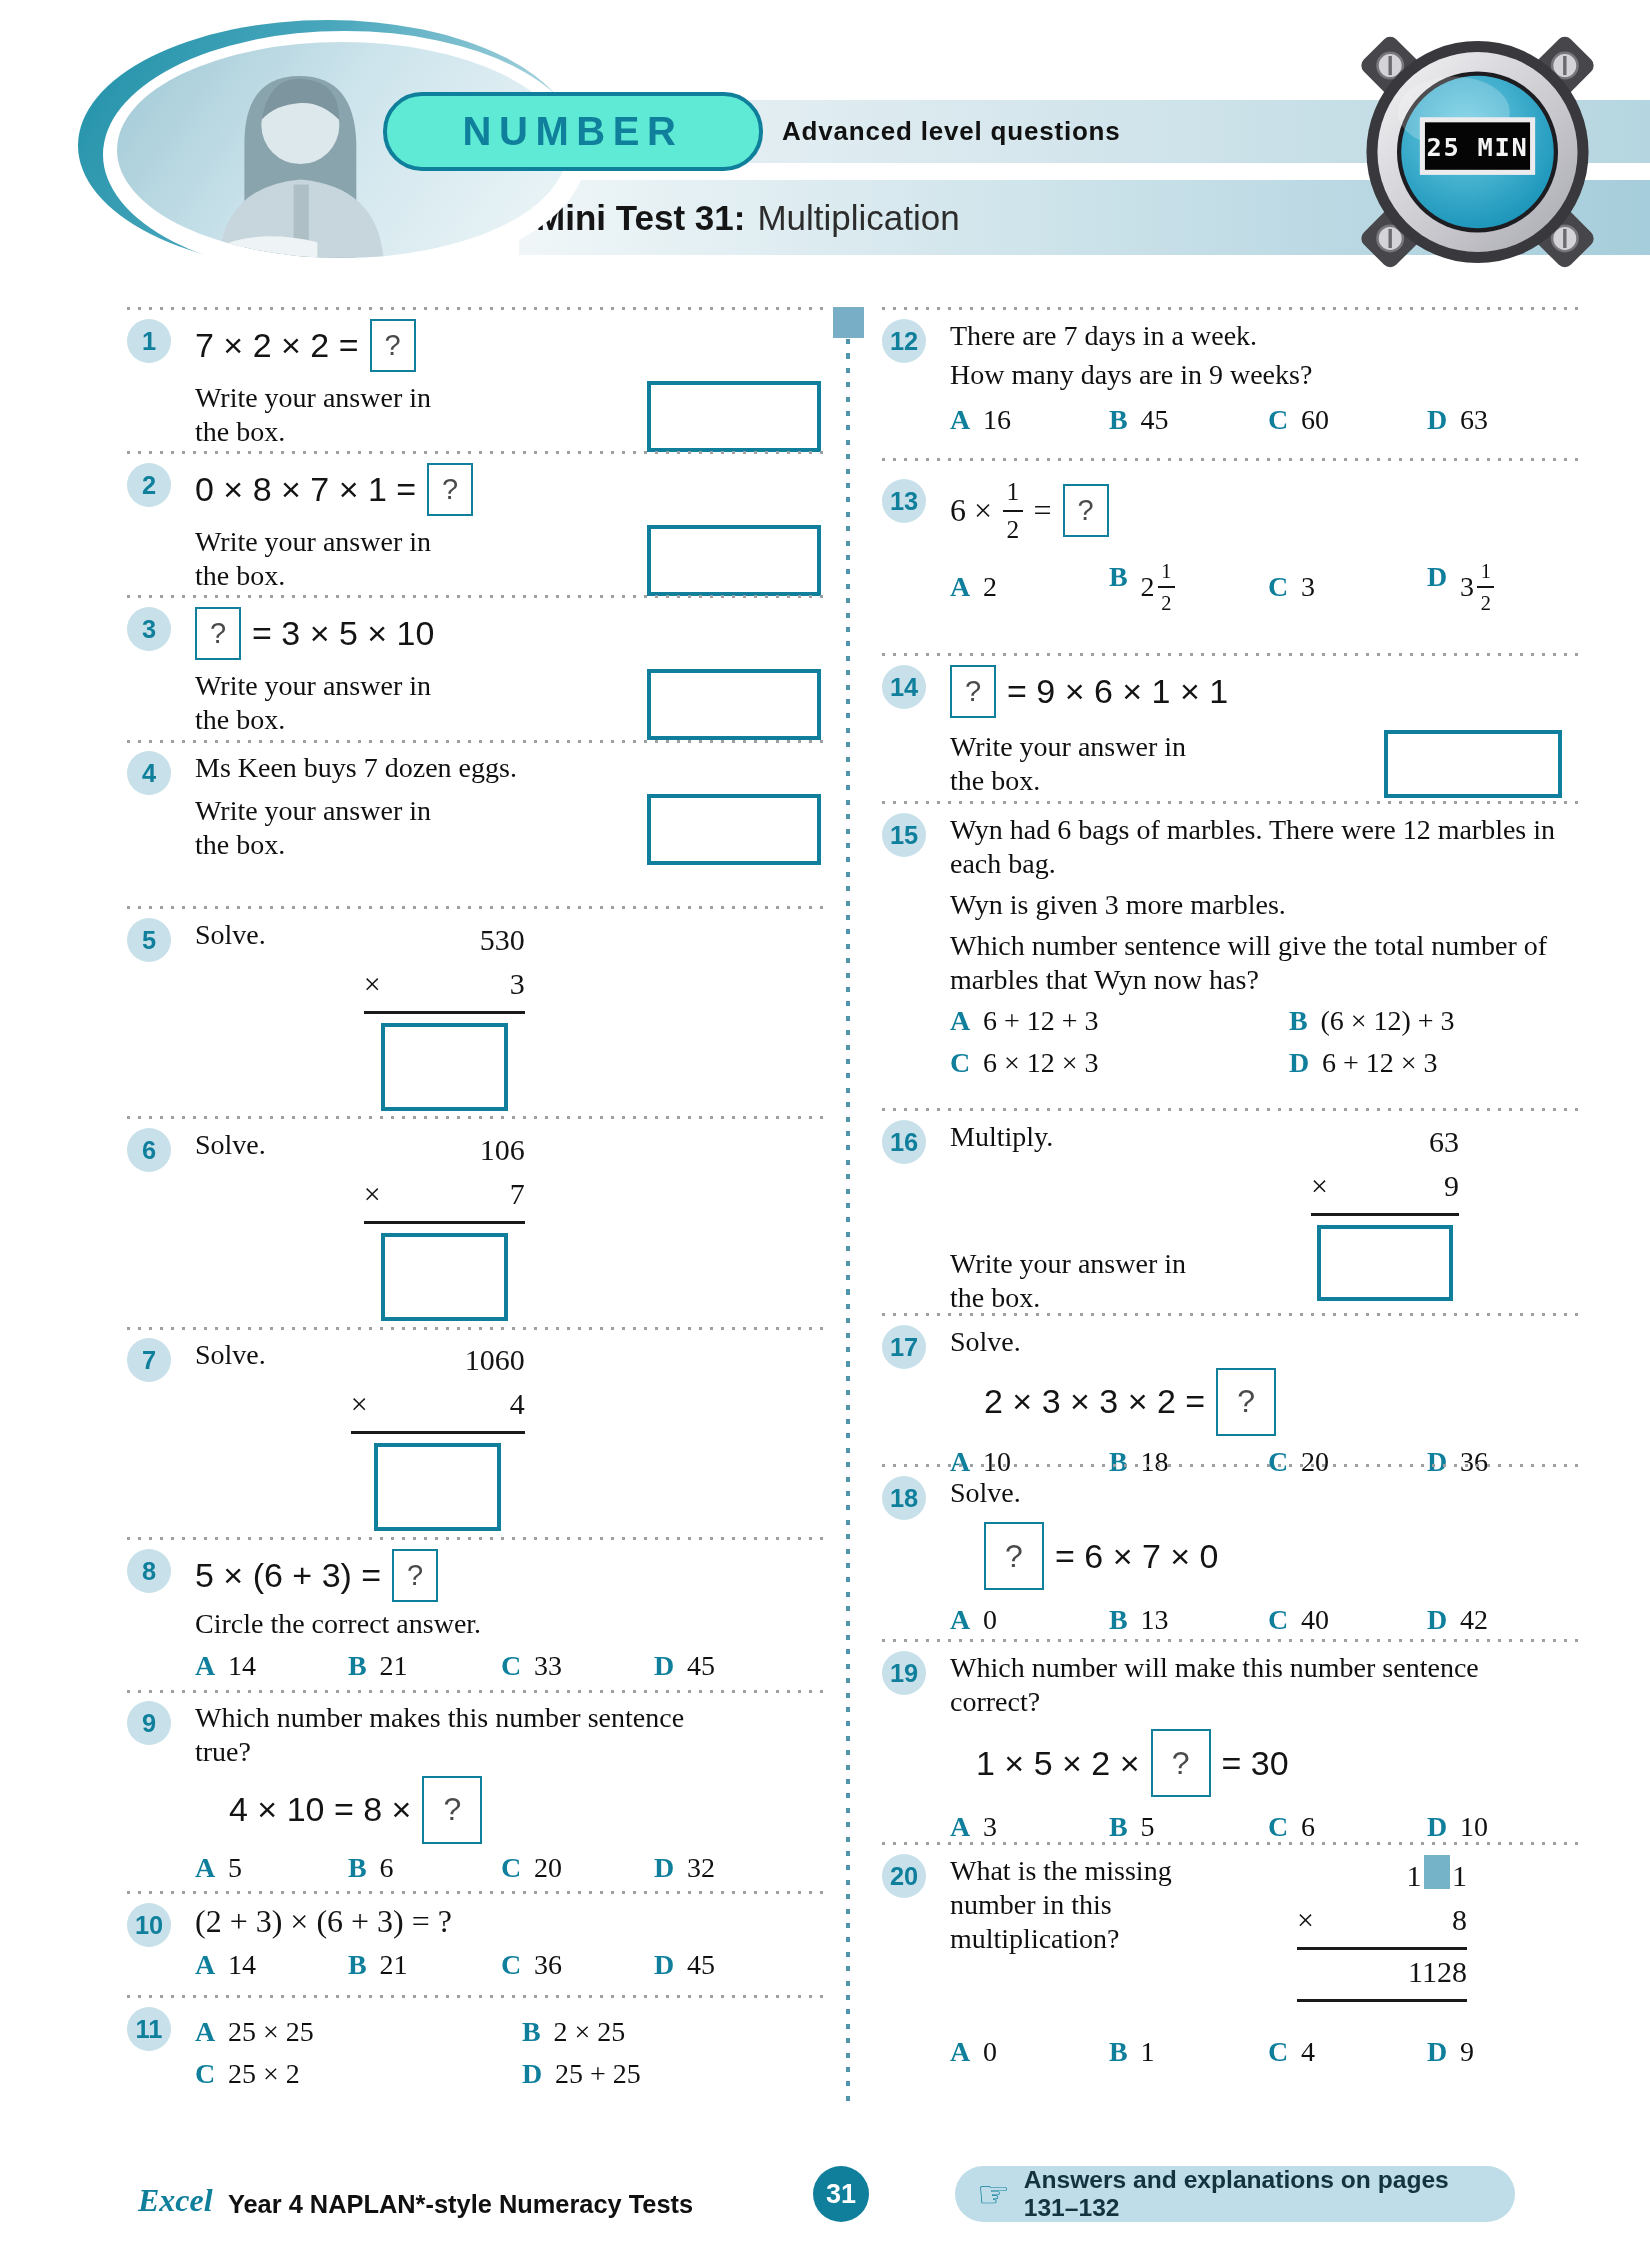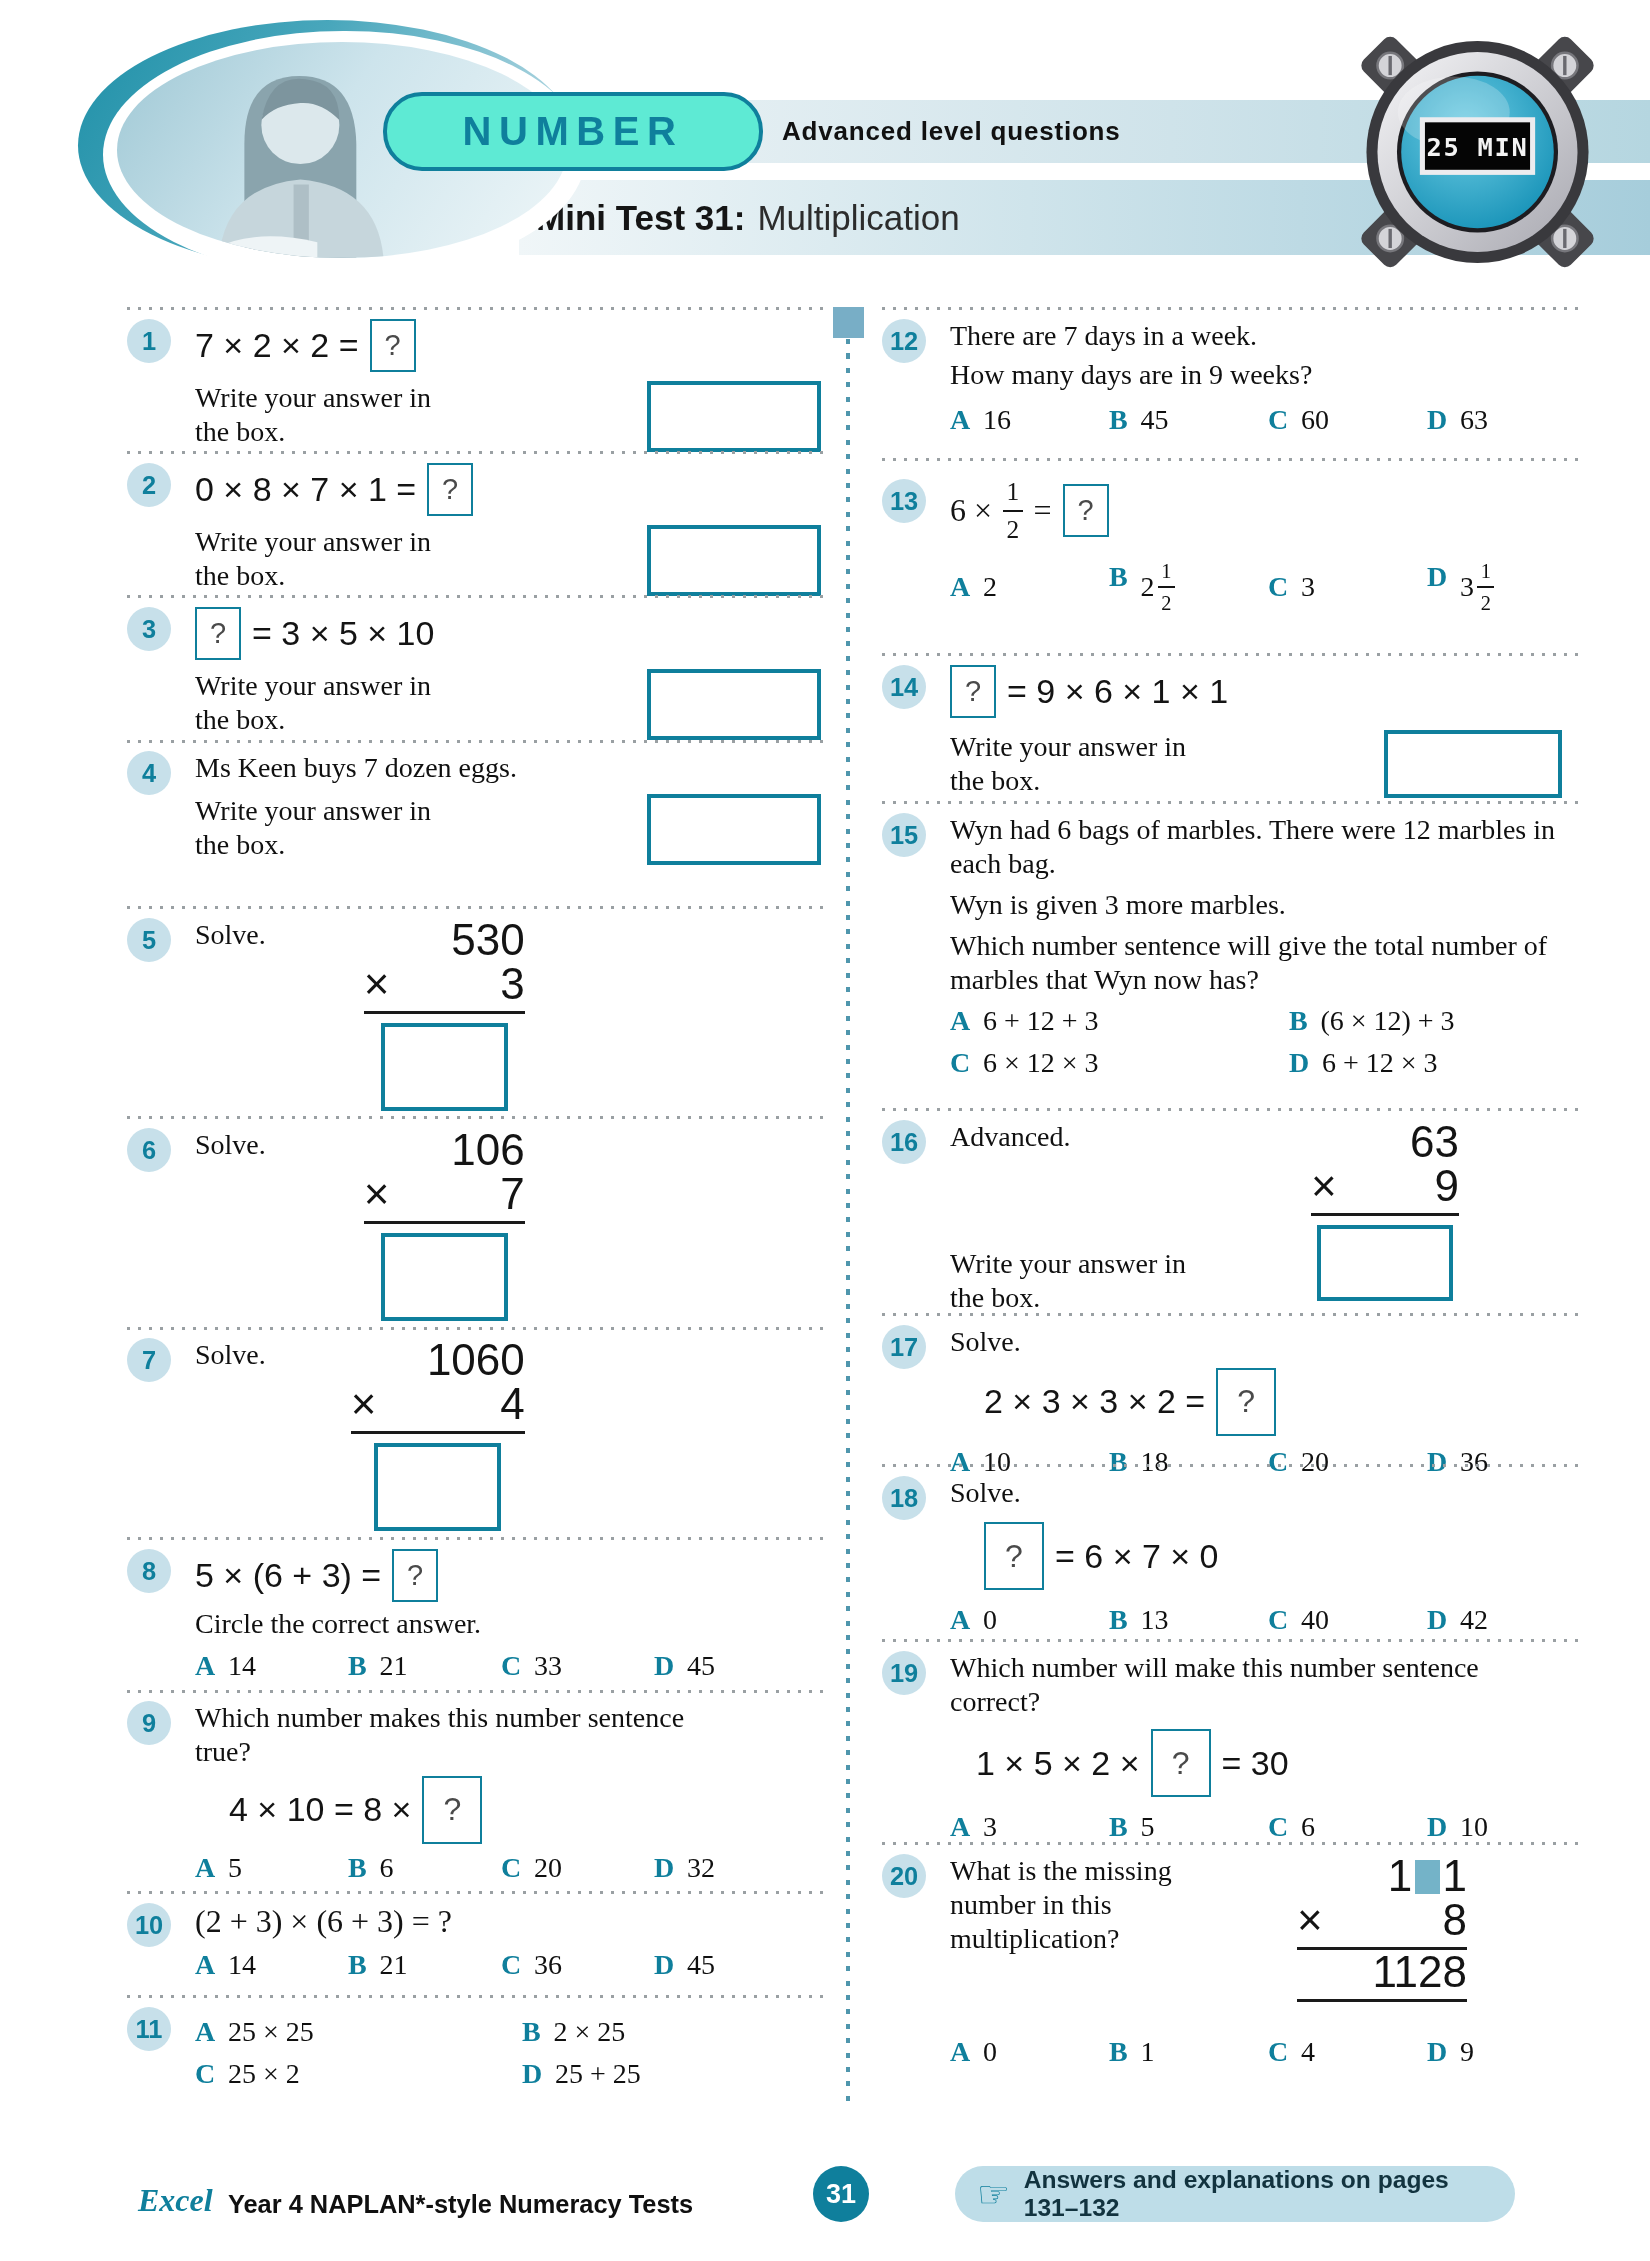--- a/index.html
+++ b/index.html
@@ -47,21 +47,21 @@
     color:#4a4a4a;font-family:"Liberation Sans",sans-serif;font-size:29px;}
   .qmark.lg{width:56px;height:64px;font-size:32px;}
   .ansbox{border:4.2px solid #0f7f9c;background:#fff;box-sizing:border-box;}
   .row2{display:flex;align-items:flex-start;margin-top:8.5px;}
   .opts{display:flex;margin-top:8.5px;font-size:28px;}
   .opt{width:153px;display:flex;gap:12.7px;align-items:flex-start;}
   .optR .opt{width:165px;}
   .optL{color:#0f7f9c;font-weight:bold;font-family:"Liberation Serif",serif;}
   .opts2{display:grid;grid-template-columns:327px 327px;row-gap:10.2px;margin-top:8.5px;font-size:28px;}
   .opts2 .opt{width:auto;}
-  .vm{font-family:Liberation Sans, sans-serif;font-size:44px;line-height:44px;color:#141414;
+  .vm{font-family:Liberation Serif, serif;font-size:30px;line-height:44px;color:#141414;
     width:161px;text-align:right;flex-shrink:0;}
   .vm .r2{display:flex;justify-content:space-between;}
   .vm .ln{border-top:3.4px solid #1a1a1a;margin-top:5.1px;}
   .vmbox{width:127px;height:88px;border:4.2px solid #0f7f9c;background:#fff;margin:8.5px auto 0;box-sizing:border-box;}
   .frac{display:inline-flex;flex-direction:column;align-items:center;line-height:1;}
   .frac .fn{font-size:25.4px;padding:0 3.4px 5.1px;}
   .frac .fd{font-size:25.4px;border-top:2.5px solid #141414;padding:5.1px 3.4px 0;}
   .fracS .fn,.fracS .fd{font-size:20.4px;}
   .mixed{display:inline-flex;align-items:center;gap:3.4px;}
   .msq{display:inline-block;width:25.4px;height:34px;background:#74b3c8;margin:0 2.5px;vertical-align:-3.4px;}
@@ -509,21 +509,21 @@
       </div>
     </div>
   </div>
 
   <div class="sep" style="left:882px;top:1108px;width:704px"></div>
 
   <div class="q" style="left:882px;top:1120px;width:704px">
     <div class="qb">16</div>
     <div class="qc" style="display:flex">
       <div style="flex:1;display:flex;flex-direction:column;justify-content:space-between;height:195px">
-        <div class="stext">Advanced.</div>
+        <div class="stext">Multiply.</div>
         <div class="stext" style="width:246px">Write your answer in the box.</div>
       </div>
       <div class="vm" style="width:148px;margin-right:127px">
         <div>63</div>
         <div class="r2">
             <span>×</span>
             <span>9</span>
           </div>
         <div class="ln"></div>
         <div class="vmbox" style="width:136px;height:76px"></div>

